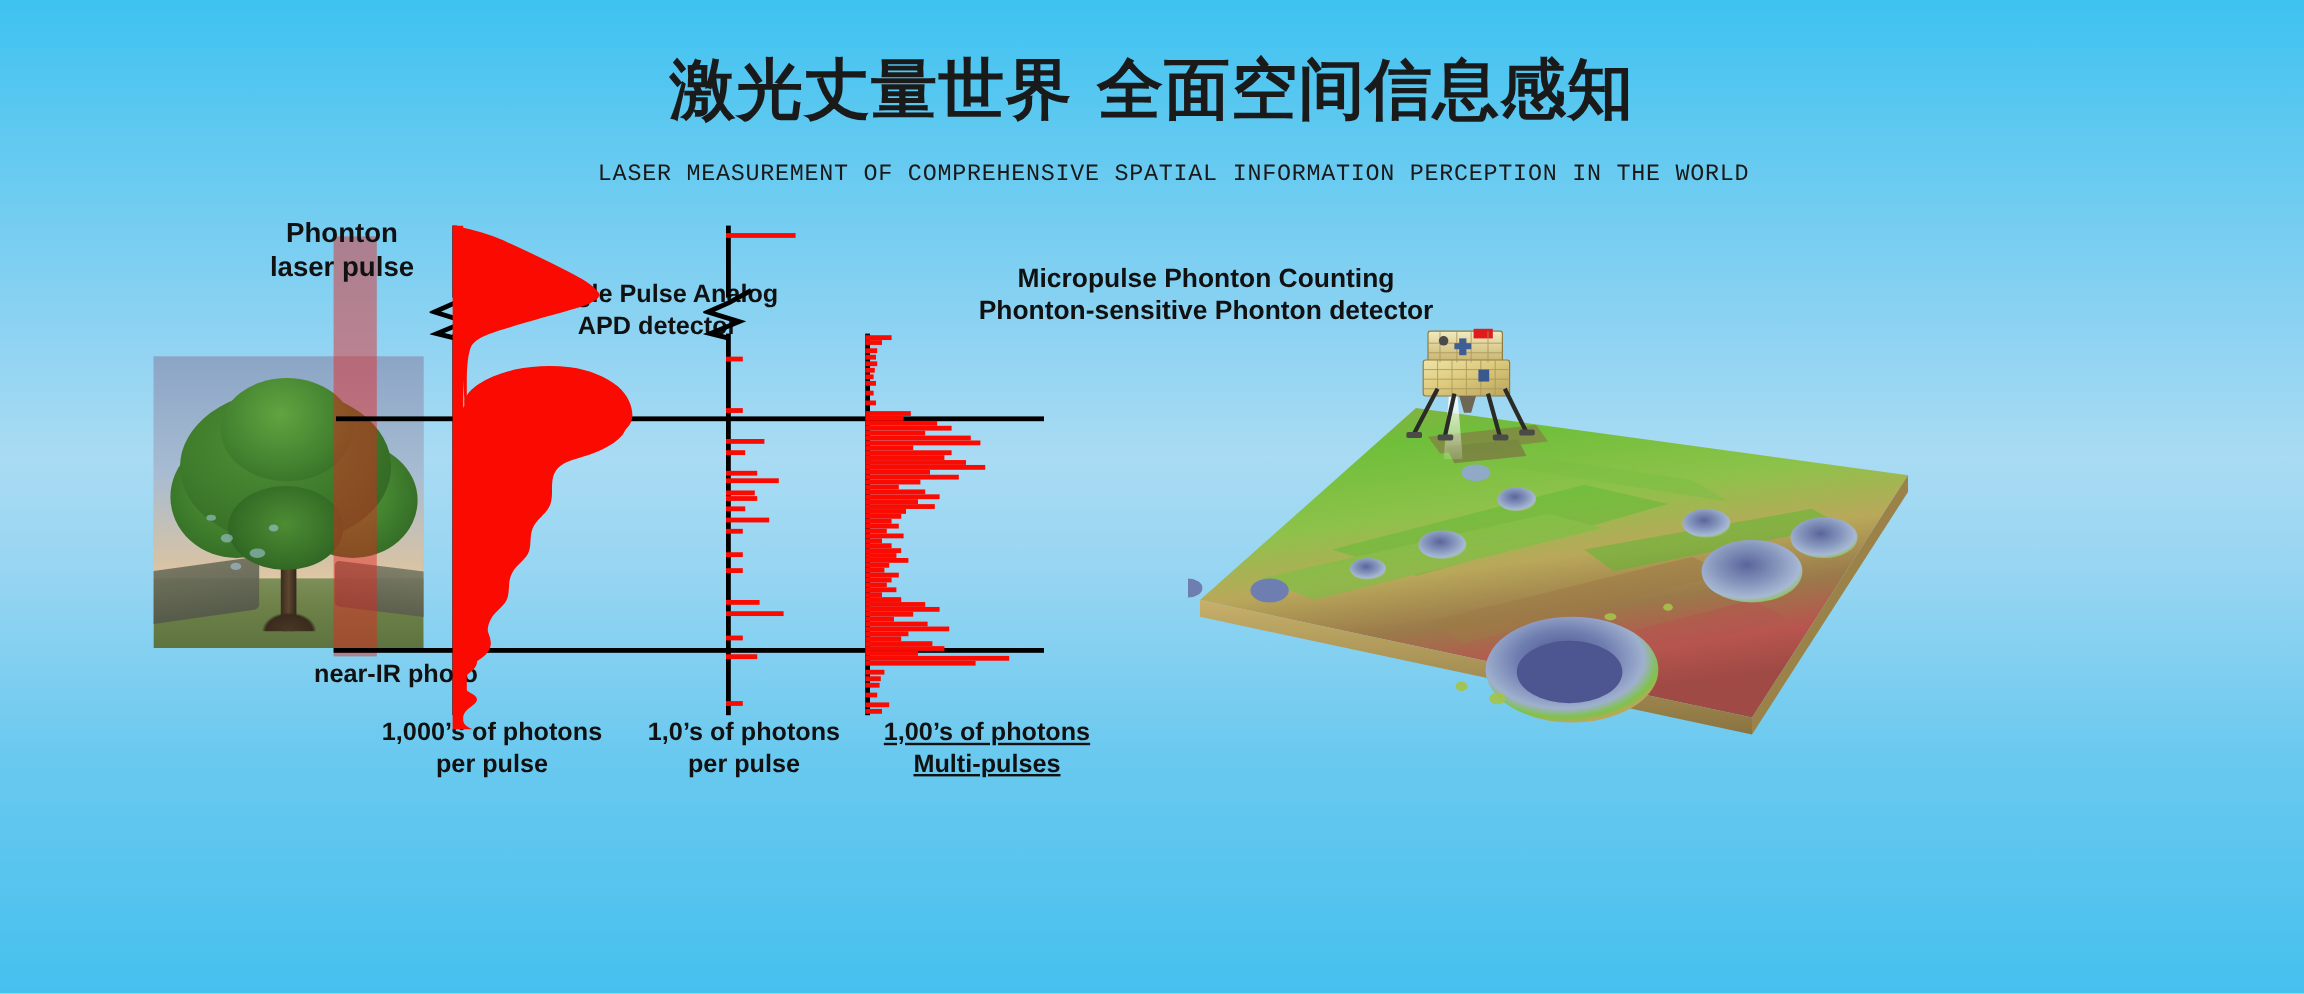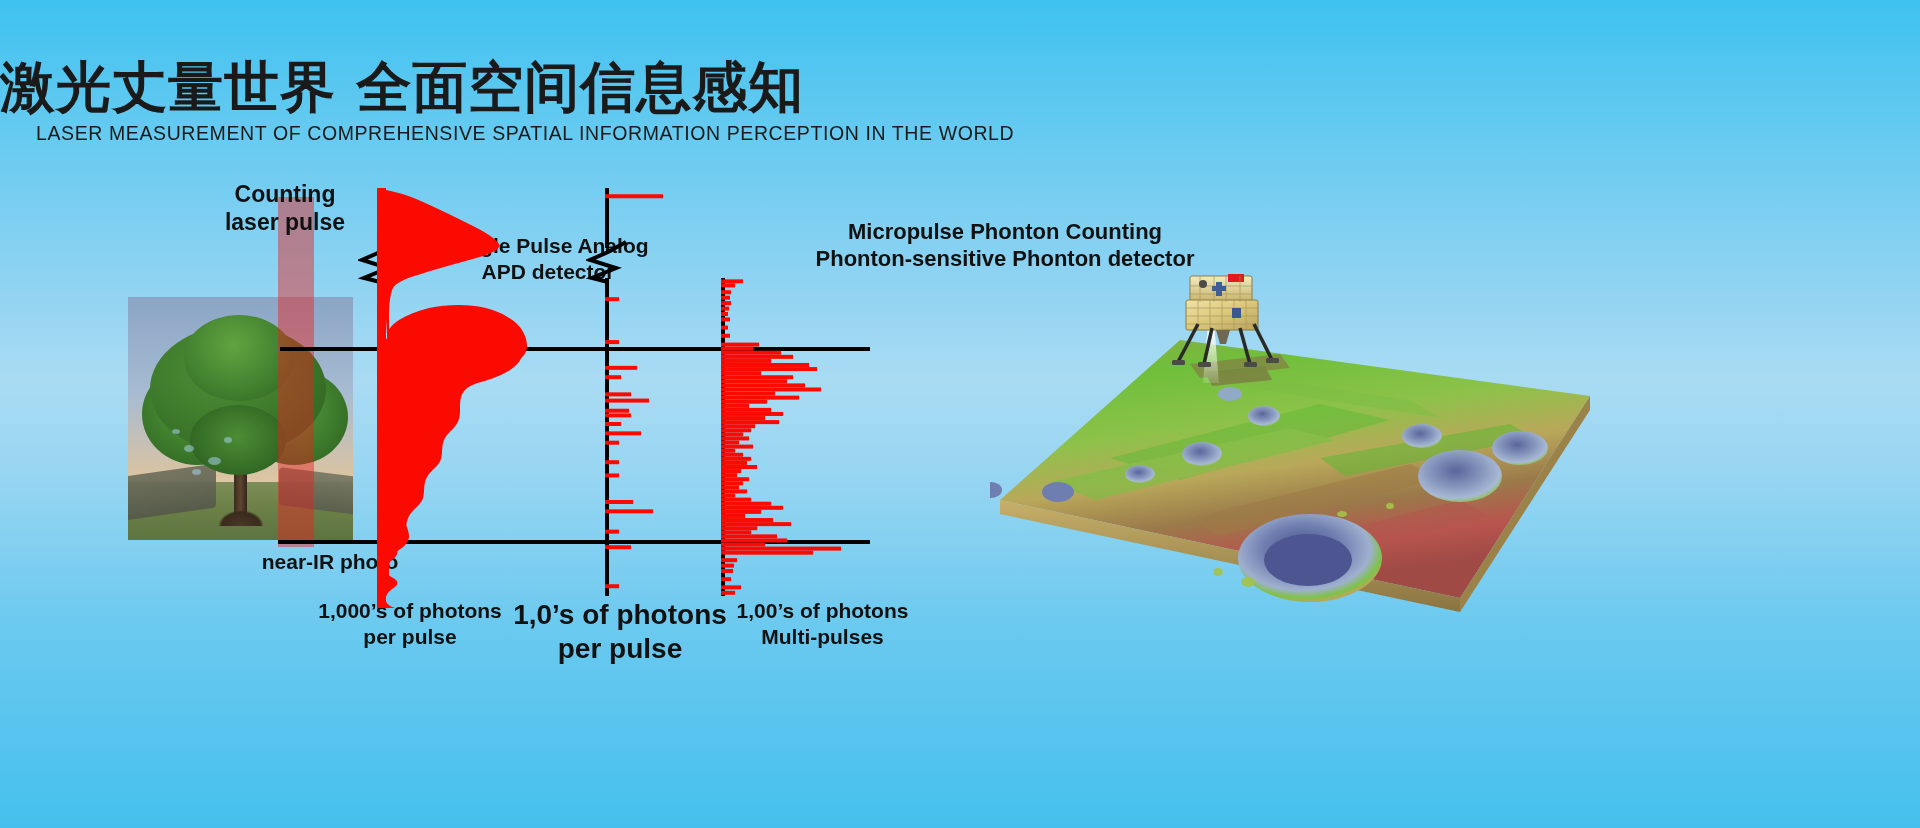--- a/index.html
+++ b/index.html
@@ -5,42 +5,42 @@
   html,body{margin:0;padding:0;}
   body{
     width:1920px;height:828px;overflow:hidden;
     font-family:"Liberation Sans","DejaVu Sans",sans-serif;
     background:linear-gradient(180deg,#3ec2f0 0%,#5cc8f0 12%,#8fd3f2 34%,#a9dbf3 46%,#96d5f2 58%,#6ac9ef 76%,#45c0ee 100%);
     position:relative;
   }
   #stage{position:absolute;inset:0;}
 
   
-  .hdr{position:absolute;left:0;right:0;top:57px;text-align:left;}
+  .hdr{position:absolute;left:0;right:0;top:44px;text-align:center;}
   .hdr-title{
     font-size:55px;font-weight:bold;color:#1a1a1a;letter-spacing:1px;
     font-family:"DejaVu Sans","Liberation Sans",sans-serif;line-height:1.1;
   }
   .hdr-sub{
-    margin-top:4px;font-size:19.5px;color:#1a1a1a;letter-spacing:0.6px;
-    font-family:Liberation Sans, sans-serif;font-weight:400;padding-left:36px;
+    margin-top:29px;font-size:19.5px;color:#1a1a1a;letter-spacing:0.6px;
+    font-family:Liberation Mono, monospace;font-weight:400;padding-left:36px;
   }
 
   
   .lbl{position:absolute;color:#111;font-weight:bold;line-height:1.22;text-align:center;
        font-family:"Liberation Sans",sans-serif;}
 
   #lbl-transmit{left:205px;top:180px;width:160px;font-size:23px;}
   #lbl-apd{left:398px;top:233px;width:300px;font-size:21px;}
   #lbl-micro{left:680px;top:219px;width:650px;font-size:22px;}
   #lbl-nearir{left:170px;top:549px;width:320px;font-size:21px;}
 
   #lbl-b1{left:285px;top:598px;width:250px;font-size:21px;}
-  #lbl-b2{left:505px;top:598px;width:230px;font-size:28px;}
-  #lbl-b3{left:700px;top:598px;width:245px;font-size:21px;}
+  #lbl-b2{left:505px;top:598px;width:230px;font-size:21px;}
+  #lbl-b3{left:700px;top:598px;width:245px;font-size:21px;text-decoration:underline;}
 
   
   #photo{
     position:absolute;left:128px;top:297px;width:225px;height:243px;
     background:
       linear-gradient(180deg,#8fa8c4 0%,#9fb3c9 30%,#c9b8a4 62%,#d9c1a0 78%,#8d9a6a 100%);
     overflow:hidden;
   }
   .ph-sky{position:absolute;inset:0;
     background:linear-gradient(180deg,#8ba5c6 0%,#a7bcd2 40%,#d8c3a4 72%,#e8cfa6 84%,#b5a882 100%);}
@@ -129,21 +129,21 @@
     <div class="ph-speck" style="left:56px;top:148px;width:10px;height:7px;"></div>
     <div class="ph-speck" style="left:80px;top:160px;width:13px;height:8px;"></div>
     <div class="ph-speck" style="left:64px;top:172px;width:9px;height:6px;"></div>
     <div class="ph-speck" style="left:96px;top:140px;width:8px;height:6px;"></div>
     <div class="ph-speck" style="left:44px;top:132px;width:8px;height:5px;"></div>
   </div>
 
   <div id="beam"></div>
 
   <div class="lbl" id="lbl-transmit">
-    <div>Counting</div>
+    <div>Phonton</div>
     <div>laser pulse</div>
   </div>
 
   <div class="lbl" id="lbl-apd">
     <div>Single Pulse Analog</div>
     <div>APD detector</div>
   </div>
 
   <div class="lbl" id="lbl-micro">
     <div>Micropulse Phonton Counting</div>

